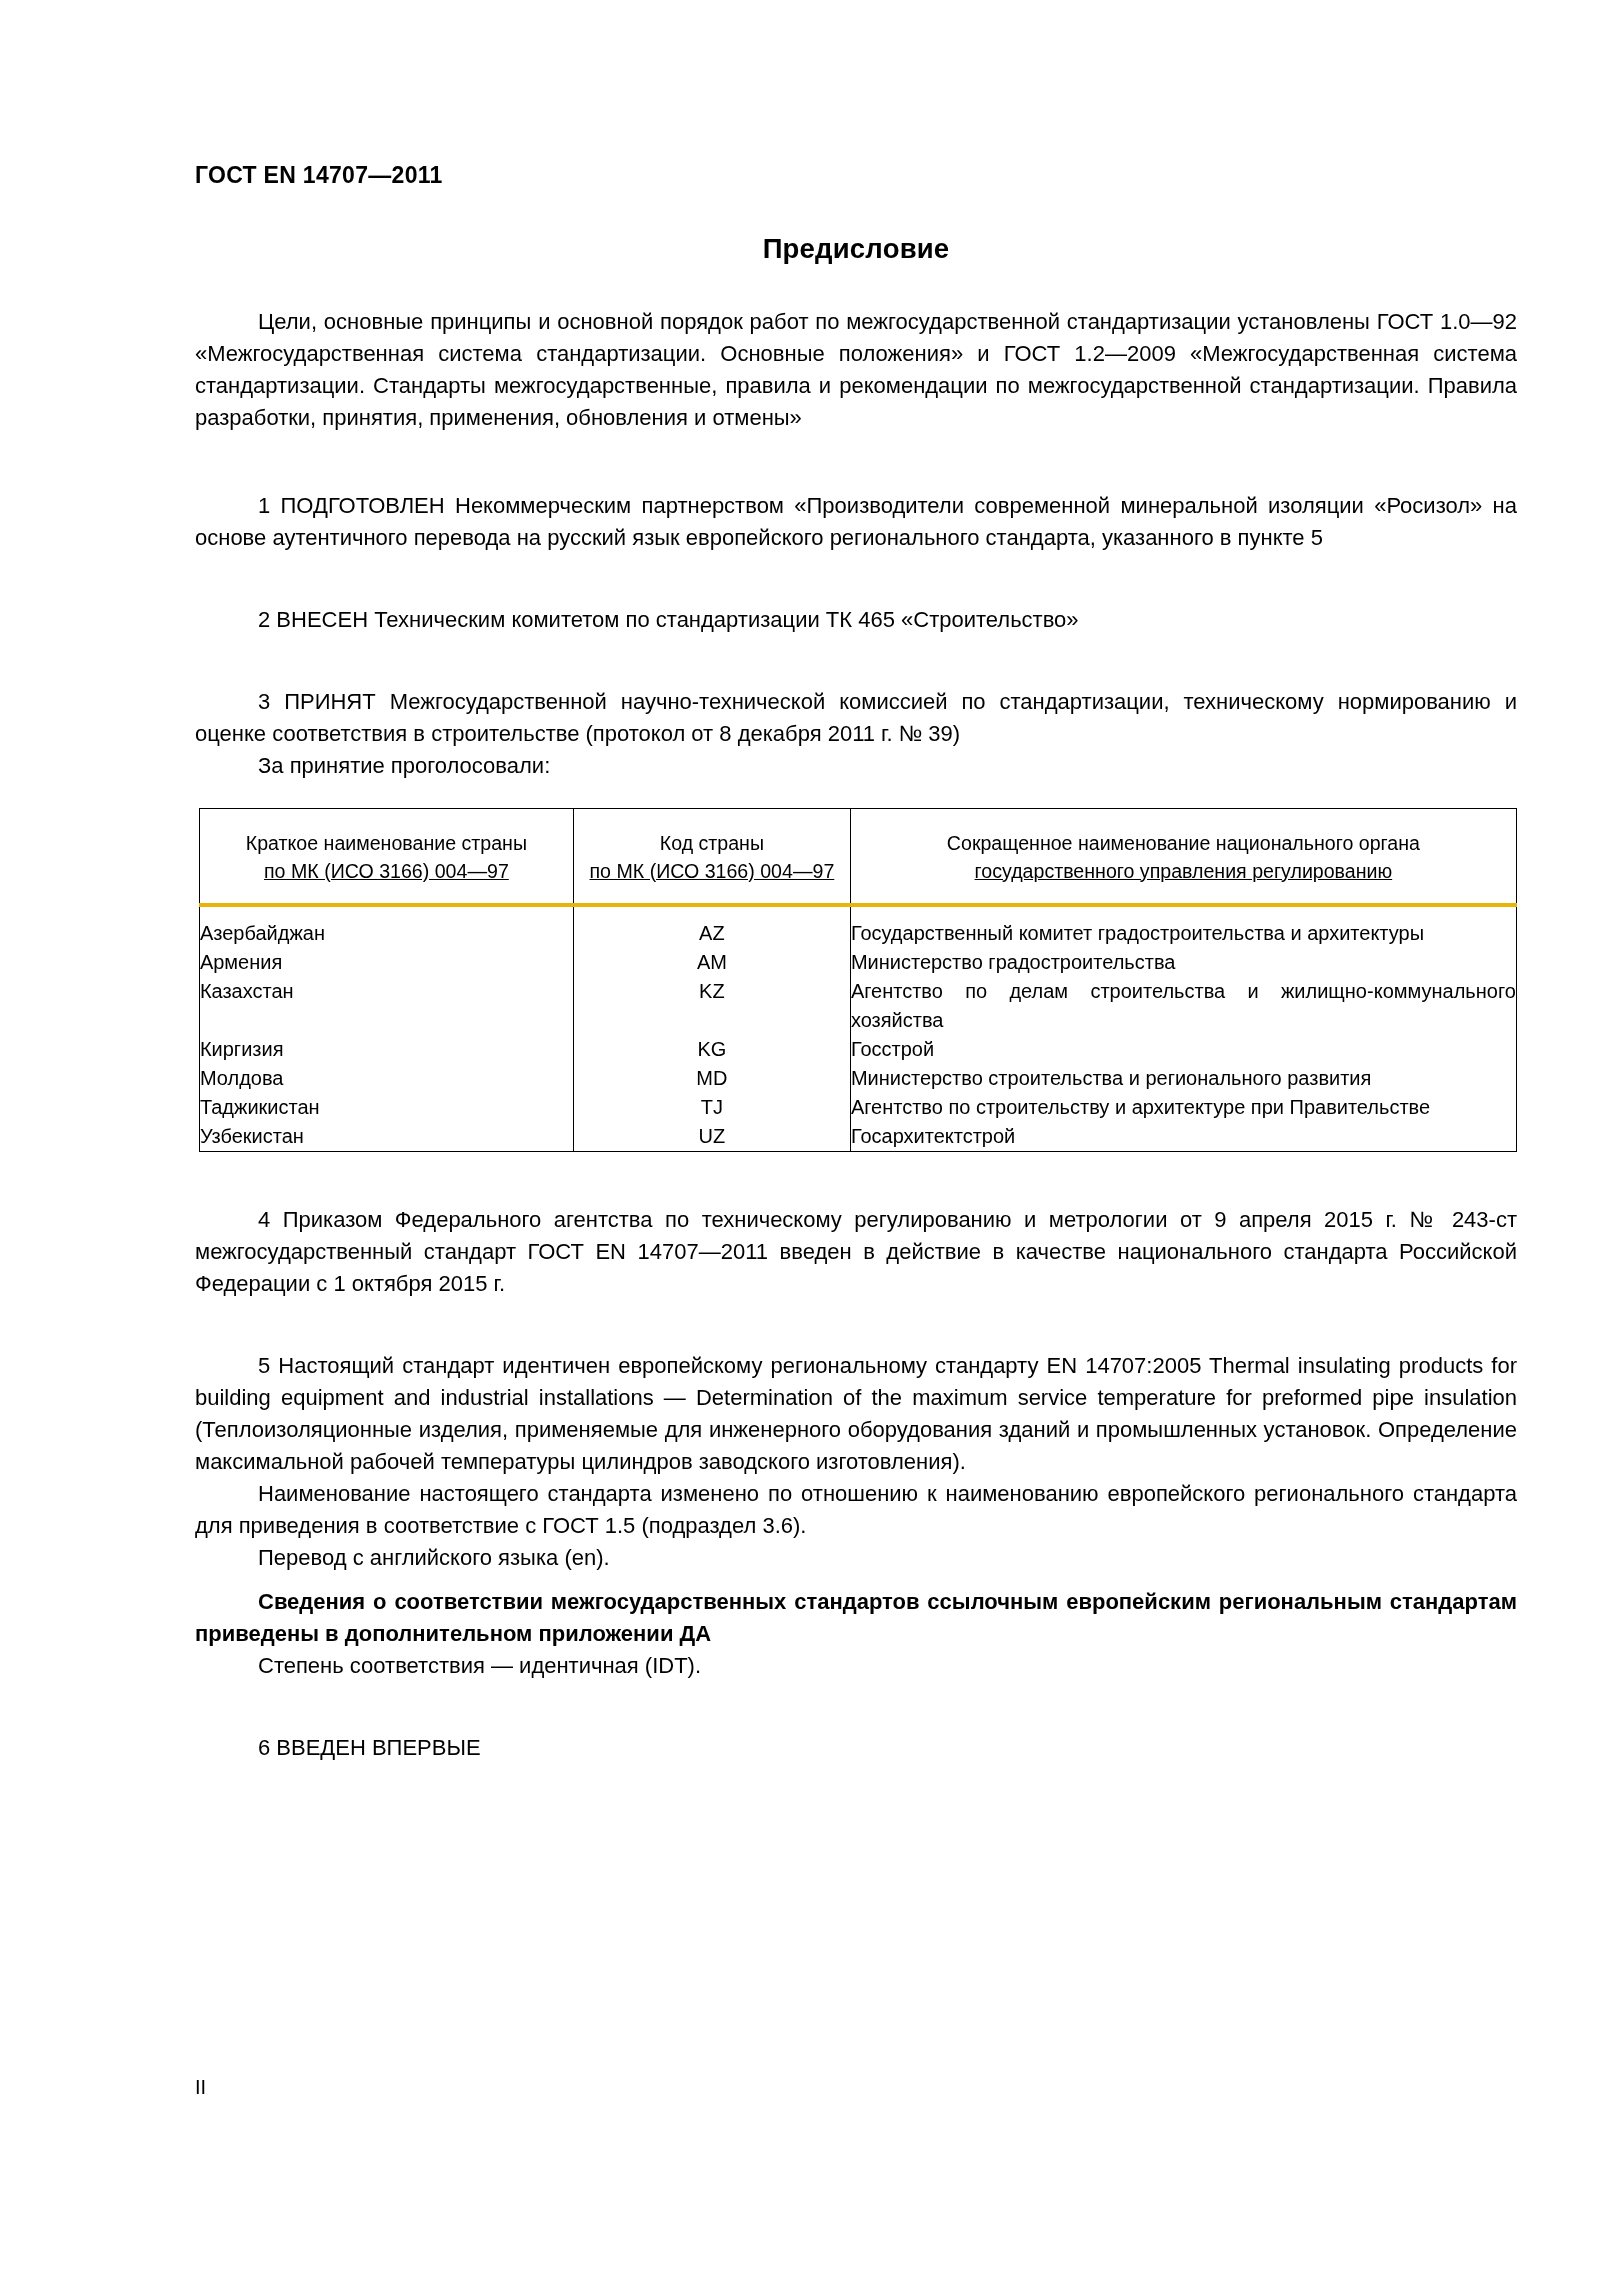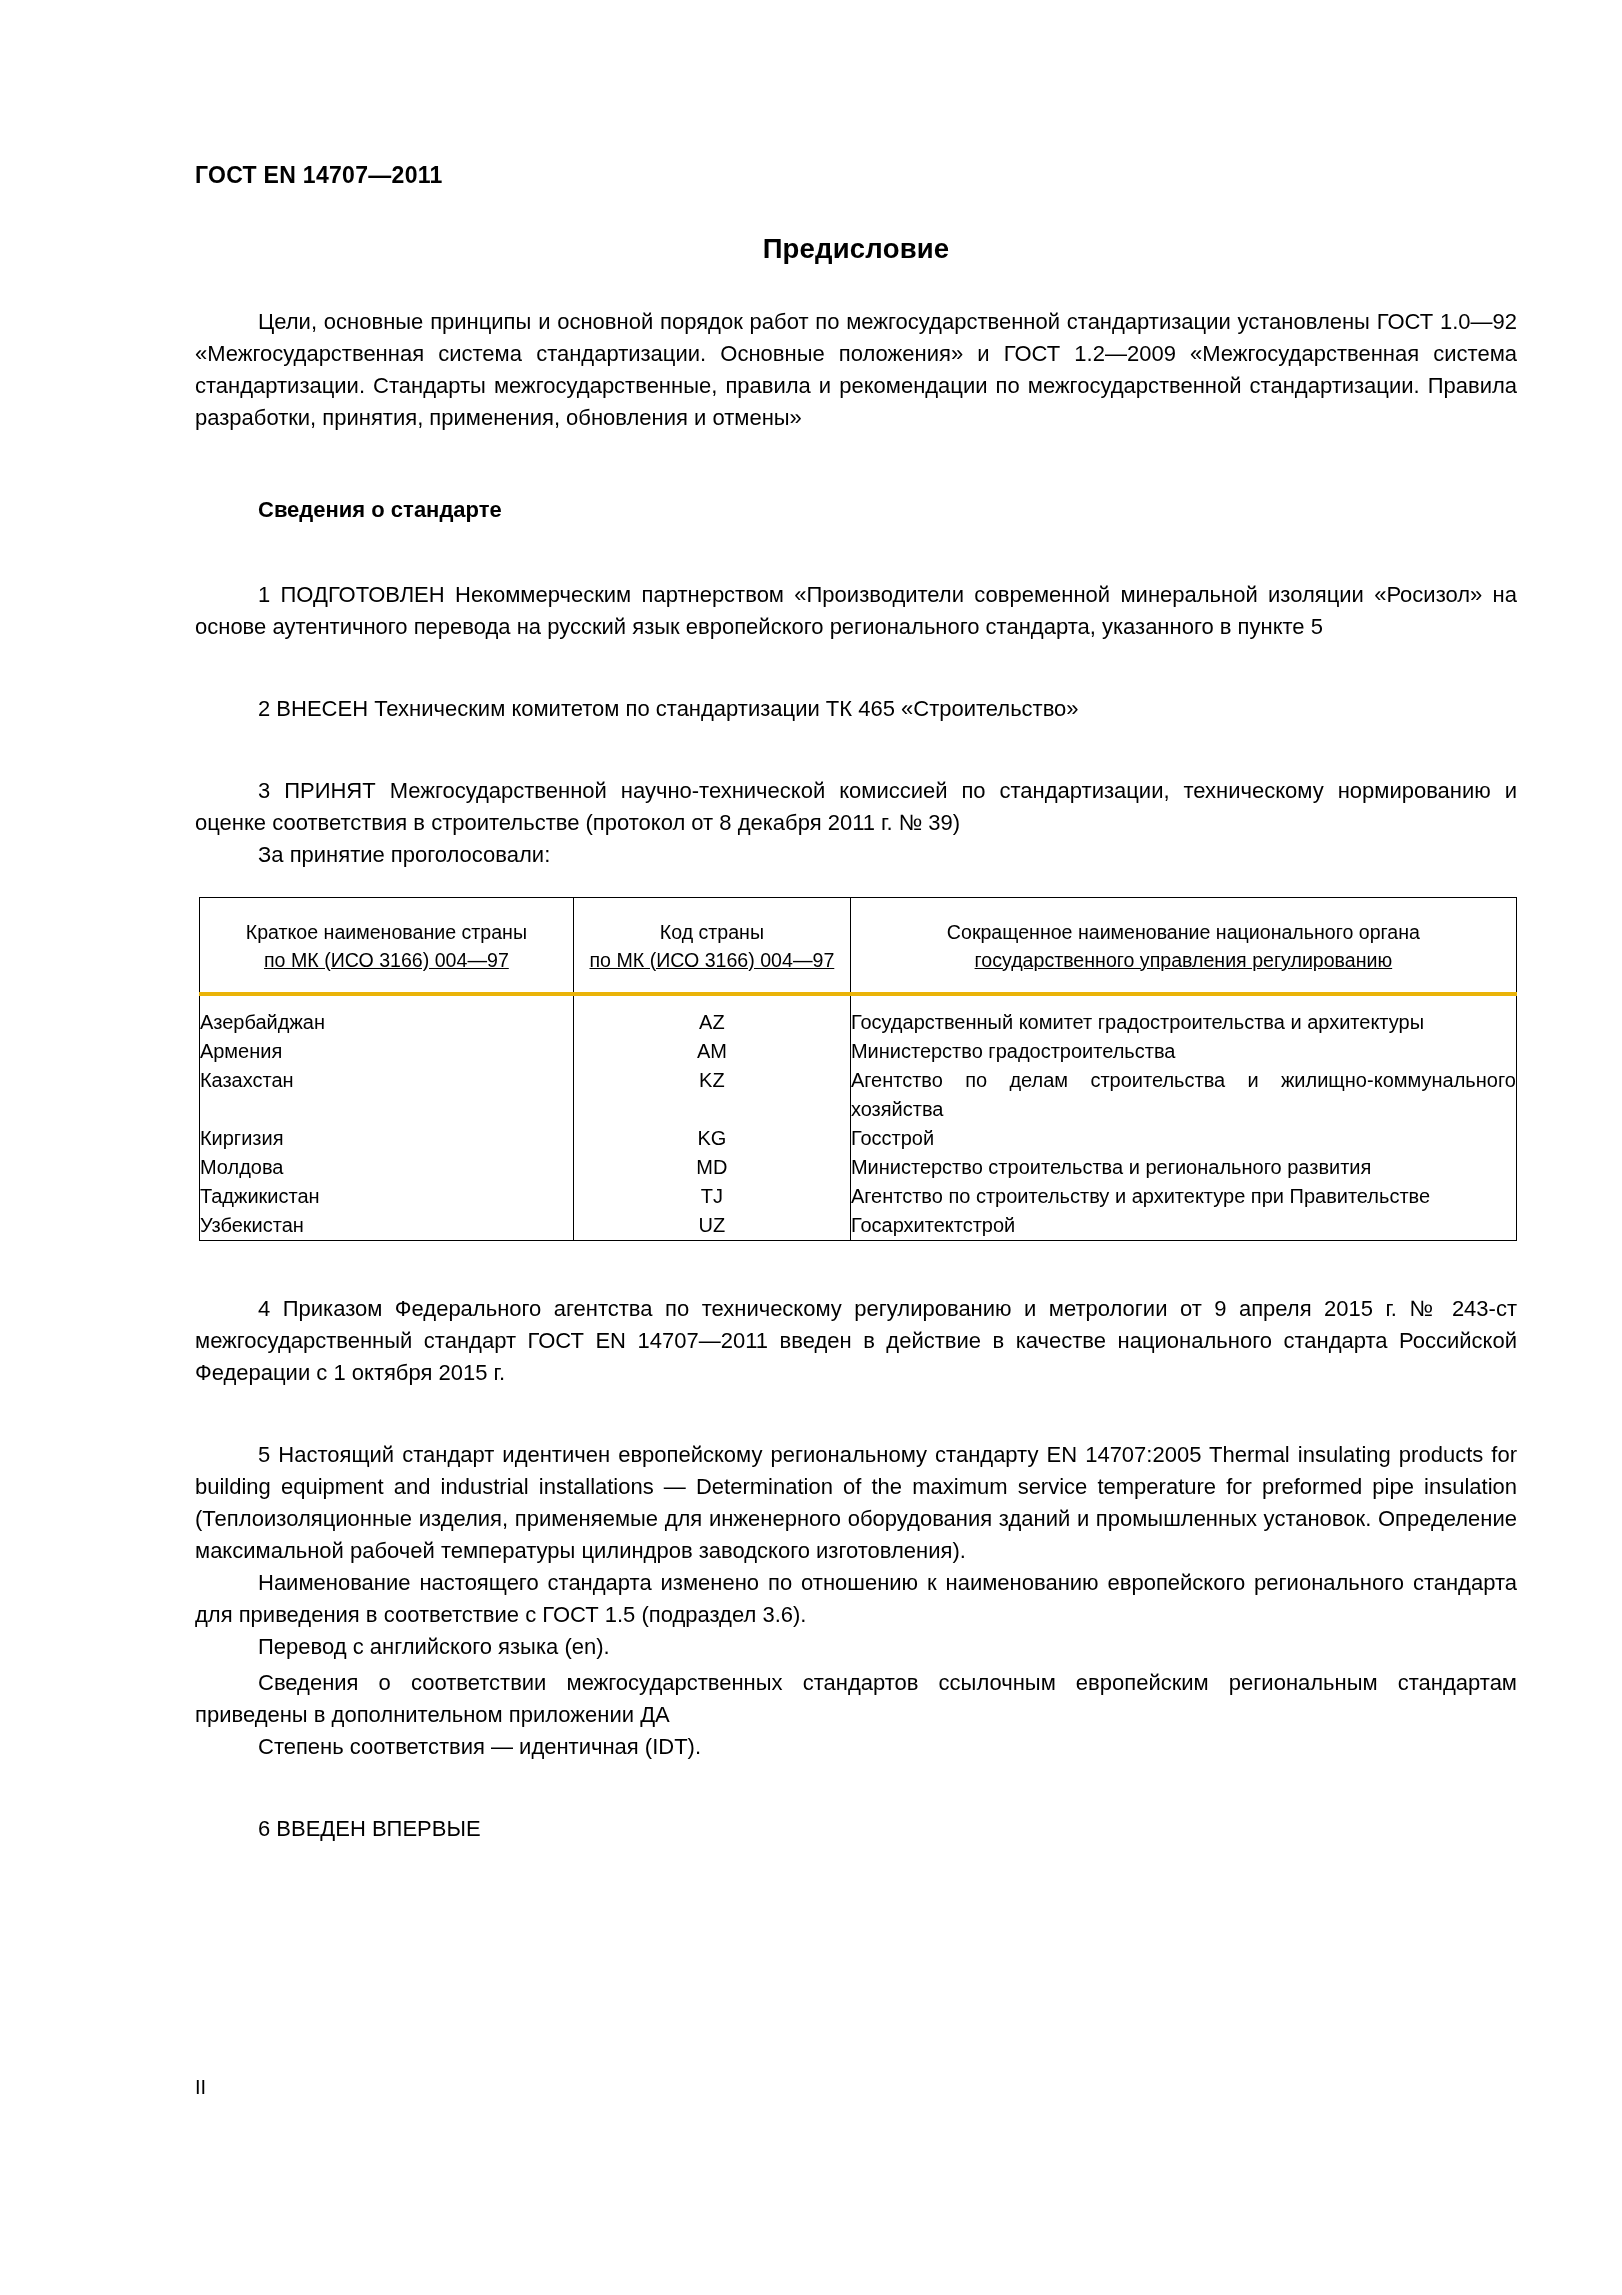--- a/index.html
+++ b/index.html
@@ -127,21 +127,20 @@
 <div class="page">
 
   <div class="doc-header">ГОСТ  EN 14707—2011</div>
 
   <div class="content">
 
     <h1 class="section-title">Предисловие</h1>
 
     <p class="body-text para-lead" style="margin-top:41px;">Цели, основные принципы и основной порядок работ по межгосударственной стандартизации установлены ГОСТ 1.0—92 «Межгосударственная система стандартизации. Основные положения» и ГОСТ 1.2—2009 «Межгосударственная система стандартизации. Стандарты межгосударственные, правила и рекомендации по межгосударственной стандартизации. Правила разработки, принятия, применения, обновления и отмены»</p>
 
-    <h2 class="sub-title">Сведения о стандарте</h2>
 
     <p class="body-text para-lead" style="margin-top:56px;">1  ПОДГОТОВЛЕН Некоммерческим партнерством «Производители современной минеральной изоляции «Росизол» на основе аутентичного перевода на русский язык европейского регионального стандарта, указанного в пункте 5</p>
 
     <p class="body-text para-lead" style="margin-top:50px;">2  ВНЕСЕН Техническим комитетом по стандартизации ТК 465 «Строительство»</p>
 
     <p class="body-text para-lead" style="margin-top:50px;">3  ПРИНЯТ Межгосударственной научно-технической комиссией по стандартизации, техническому нормированию и оценке соответствия в строительстве (протокол от 8 декабря 2011 г. № 39)</p>
 
     <p class="body-text para-lead" style="margin-top:0;">За принятие проголосовали:</p>
 
     <div class="vote-table-wrap">
@@ -213,21 +212,21 @@
     </div>
 
     <p class="body-text para-lead" style="margin-top:52px;">4  Приказом Федерального агентства по техническому регулированию и метрологии от 9 апреля 2015 г. № 243-ст межгосударственный стандарт ГОСТ EN 14707—2011 введен в действие в качестве национального стандарта Российской Федерации с 1 октября 2015 г.</p>
 
     <p class="body-text para-lead" style="margin-top:50px;">5 Настоящий стандарт идентичен европейскому региональному стандарту EN 14707:2005 Thermal insulating products for building equipment and industrial installations — Determination of the maximum service temperature for preformed pipe insulation (Теплоизоляционные изделия, применяемые для инженерного оборудования зданий и промышленных установок. Определение максимальной рабочей температуры цилиндров заводского изготовления).</p>
 
     <p class="body-text para-lead" style="margin-top:0;">Наименование настоящего стандарта изменено по отношению к наименованию европейского регионального стандарта для приведения в соответствие с ГОСТ 1.5 (подраздел 3.6).</p>
 
     <p class="body-text para-lead" style="margin-top:0;">Перевод с английского языка (en).</p>
 
-    <p class="body-text para-lead" style="margin-top:4px;">Сведения о соответствии межгосударственных стандартов ссылочным европейским региональным стандартам приведены в дополнительном приложении ДА</p>
+    <p class="body-text para-lead" style="margin-top:12px;font-weight:bold;">Сведения о соответствии межгосударственных стандартов ссылочным европейским региональным стандартам приведены в дополнительном приложении ДА</p>
 
     <p class="body-text para-lead" style="margin-top:0;">Степень соответствия — идентичная (IDT).</p>
 
     <p class="body-text para-lead" style="margin-top:50px;">6  ВВЕДЕН ВПЕРВЫЕ</p>
 
   </div>
 
   <div class="page-number">II</div>
 
 </div>

